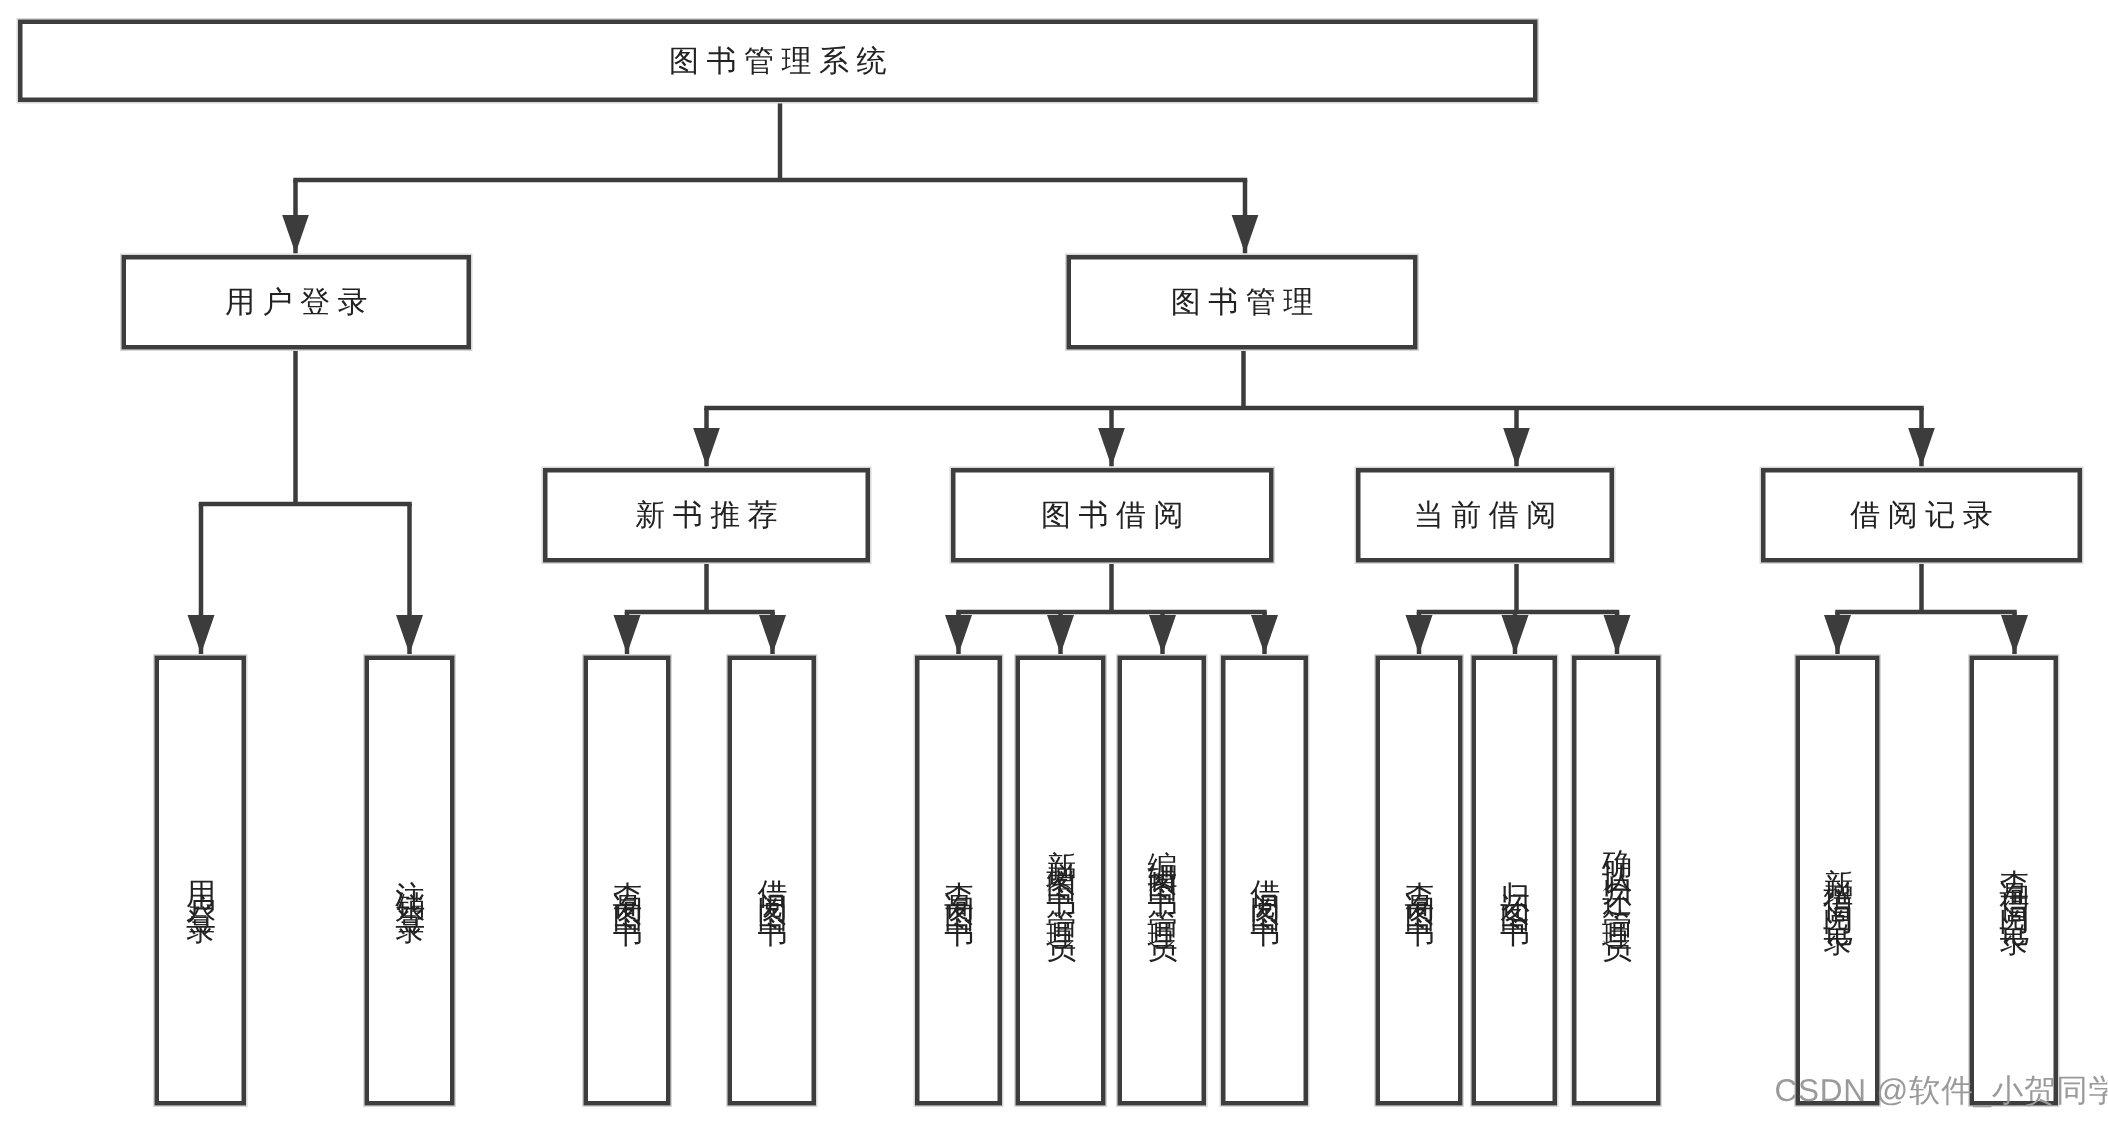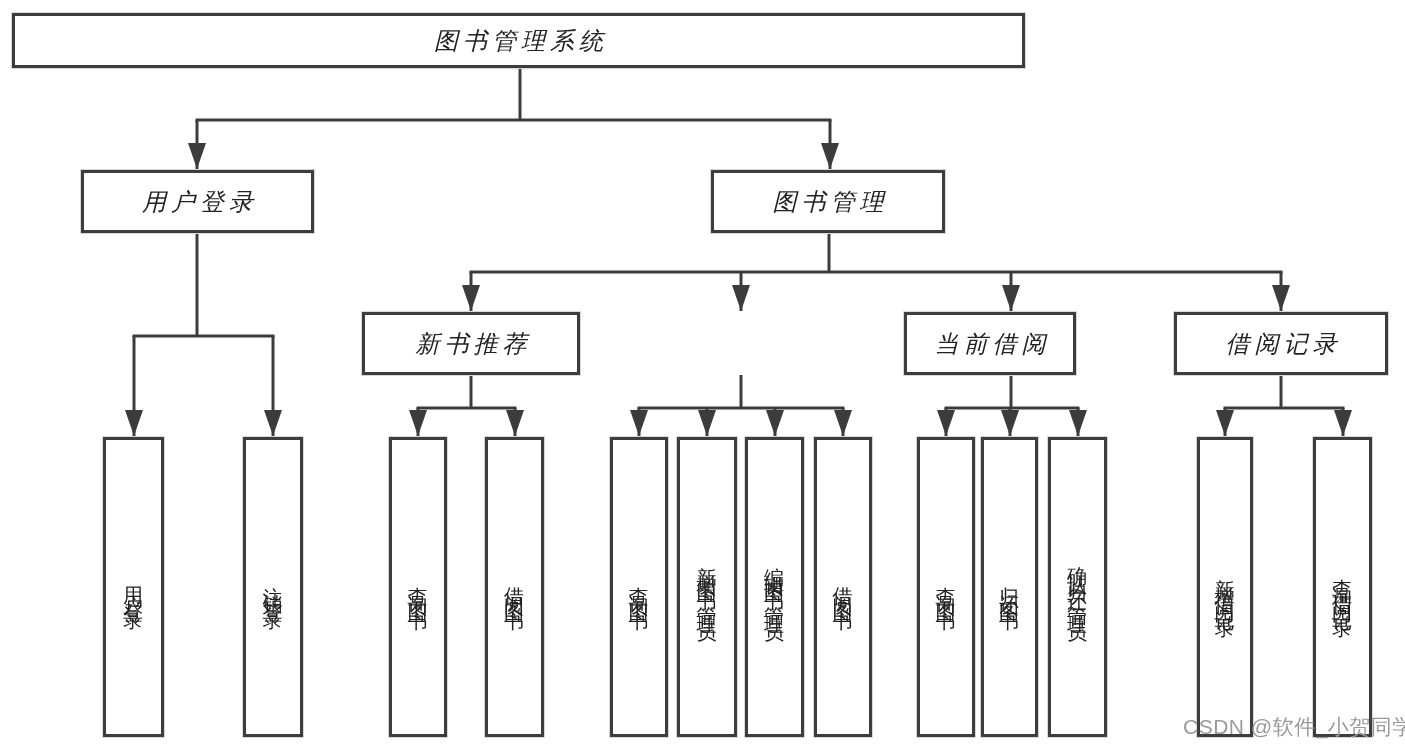--- a/index.html
+++ b/index.html
@@ -29,21 +29,21 @@
   .box {
     position: absolute;
     background: #ffffff;
     border: 3px solid var(--box-border, #3d3d3d);
     box-shadow: 0 0 0 1px #d8d8d8;
     display: flex;
     align-items: center;
     justify-content: center;
     color: var(--text, #222222);
   }
-  .hbox { font-size: 24px; letter-spacing: 5px; text-indent: 5px; font-style: italic; }
+  .hbox { font-size: 20px; letter-spacing: 5px; text-indent: 5px; }
 
   .root { left: 12px;  top: 13px;  width: 1013px; height: 55px; }
   .l2   { top: 170px; height: 63px; }
   .l3   { top: 312px; height: 63px; }
   .leaf { top: 437px; height: 300px; }
 
   .vtext {
     writing-mode: vertical-rl;
     font-size: 20px;
     letter-spacing: 8px;
@@ -132,20 +132,23 @@
   <div class="box l2 hbox" style="left:81px;width:233px">
     <span>用户登录</span>
   </div>
   <div class="box l3 hbox" style="left:362px;width:218px">
     <span>新书推荐</span>
   </div>
 
   <div class="box l2 hbox" style="left:711px;width:234px">
     <span>图书管理</span>
   </div>
+  <div class="box l3 hbox" style="left:634px;width:215px">
+    <span>图书借阅</span>
+  </div>
   <div class="box l3 hbox" style="left:904px;width:172px">
     <span>当前借阅</span>
   </div>
   <div class="box l3 hbox" style="left:1174px;width:214px">
     <span>借阅记录</span>
   </div>
 
   <div class="box leaf" style="left:103px;width:61px">
     <span class="vtext">用户登录</span>
   </div>

